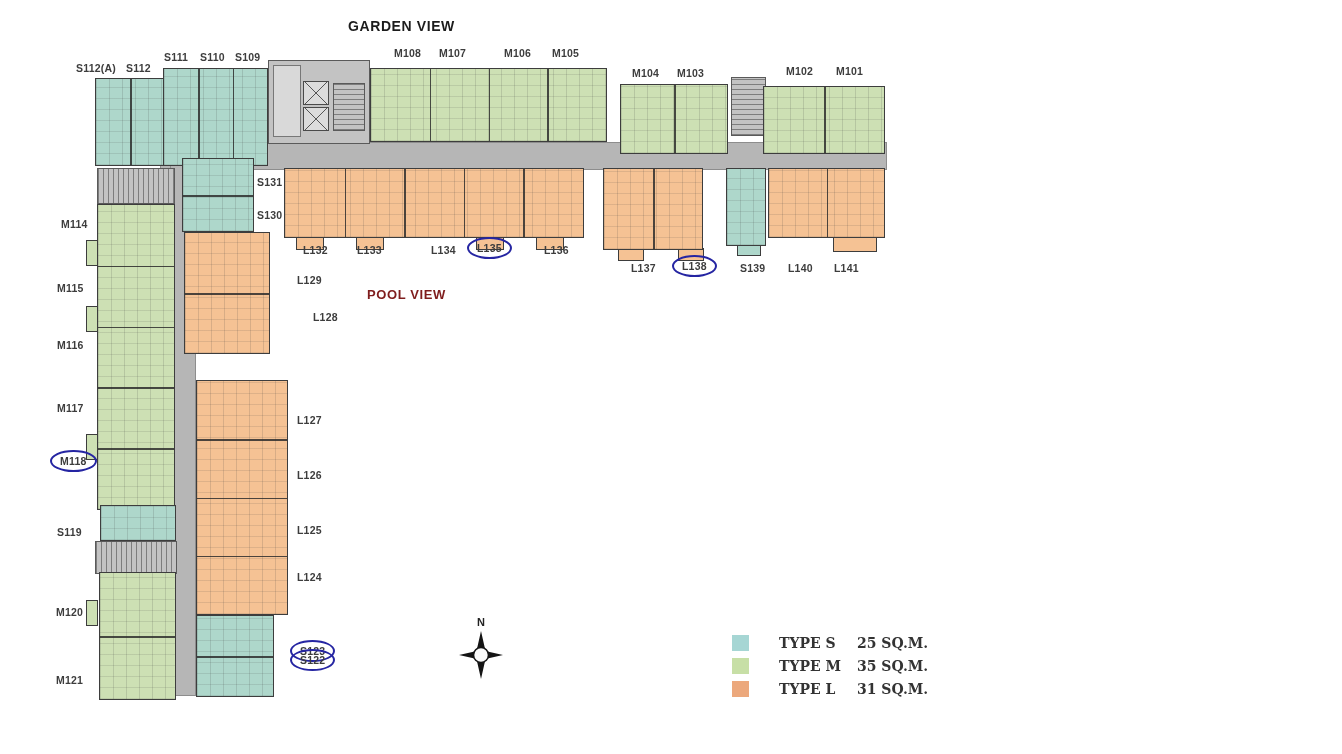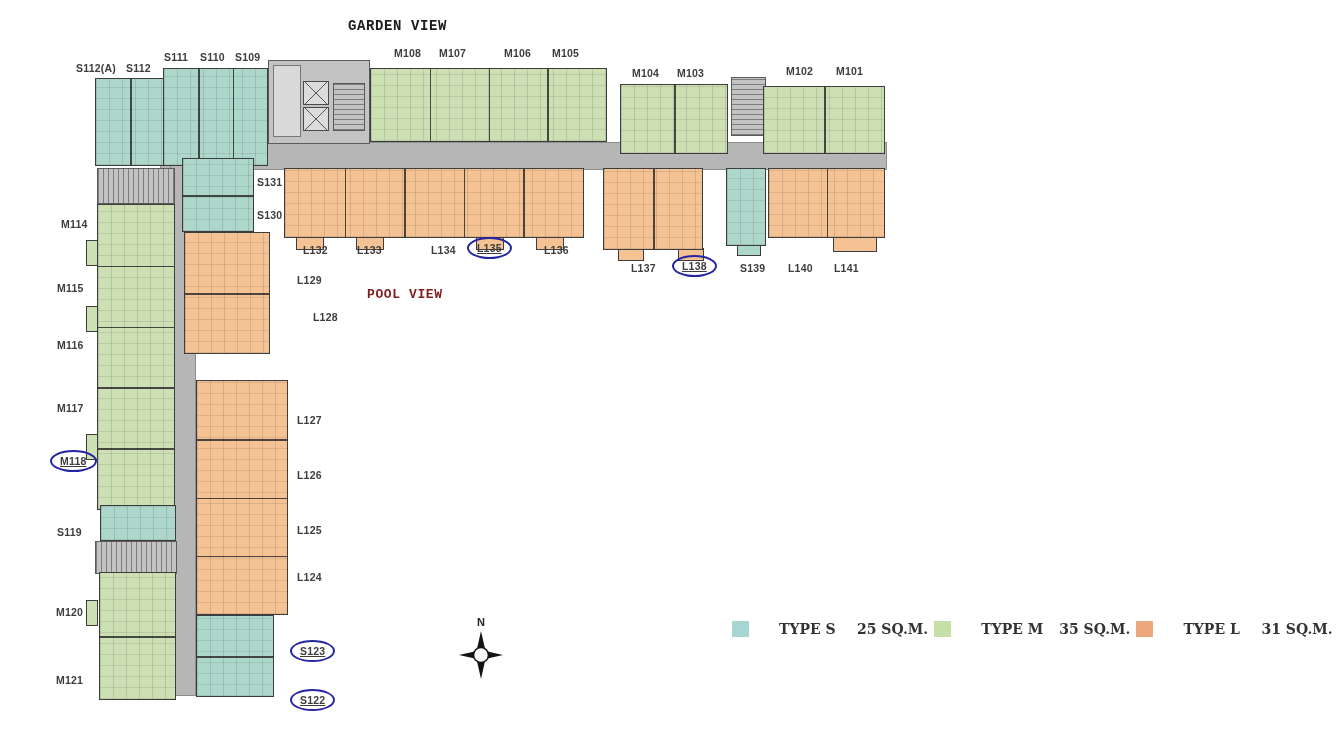--- a/index.html
+++ b/index.html
@@ -22,32 +22,32 @@
       repeating-linear-gradient(0deg,rgba(60,60,60,.13) 0 1px,transparent 1px 11px);}
   .t-s{background-color:#aed7cb;}
   .t-m{background-color:#cde0b4;}
   .t-l{background-color:#f5c294;}
   .ublock .vd{position:absolute;top:0;bottom:0;width:1.6px;background:rgba(45,45,45,.85);}
   .ublock .hd{position:absolute;left:0;right:0;height:1.6px;background:rgba(45,45,45,.85);}
   .pod{position:absolute;border:1.3px solid #3d3d3d;z-index:2;box-sizing:border-box;}
   
   .ulabel{position:absolute;z-index:6;font-size:10.5px;font-weight:700;color:#3d3d3d;
           letter-spacing:.2px;white-space:nowrap;}
-  .circled{border:2.5px solid #2525a2;border-radius:50%;padding:3px 8px;margin:-7px 0 4px -10px;text-decoration:underline;}
-  .view-title{position:absolute;z-index:6;font-family:Liberation Mono, monospace;
+  .circled{border:2.5px solid #2525a2;border-radius:50%;padding:3px 8px;margin:-7px 0 4px -10px;}
+  .view-title{position:absolute;z-index:6;font-family:Liberation Sans, sans-serif;
           font-weight:700;color:#1c1c1c;font-size:14px;letter-spacing:.6px;white-space:nowrap;}
   .pool{color:#7f1d1d;font-size:13px;}
   
   .compass{position:absolute;z-index:6;display:flex;flex-direction:column;align-items:center;}
   .compass .n{font-size:11px;font-weight:700;color:#222;margin-bottom:1px;}
   
   .legend-special{position:absolute;z-index:6;display:flex;align-items:center;gap:12px;}
   .ellipse-icon{display:inline-block;width:34px;height:20px;border:3px solid #2525a2;border-radius:50%;}
   .special-text{font-size:16px;color:#2b2b2b;letter-spacing:.2px;}
-  .legend-types{position:absolute;z-index:6;display:flex;flex-direction:row;gap:6px;}
+  .legend-types{position:absolute;z-index:6;display:flex;flex-direction:column;gap:6px;margin-top:14px;}
   .type-row{display:flex;align-items:center;height:17px;}
   .swatch{width:17px;height:16px;display:inline-block;}
   .tname{font-family:"DejaVu Serif","Liberation Serif",serif;font-weight:700;font-size:14px;
          color:#333;width:78px;margin-left:30px;}
   .tarea{font-family:"DejaVu Serif","Liberation Serif",serif;font-weight:700;font-size:14px;color:#333;}
 </style>
 </head>
 <body>
 
 <div id="stage">
@@ -175,21 +175,21 @@
   <span class="ulabel" style="left:56px;top:606px">M120</span>
   <span class="ulabel" style="left:56px;top:674px">M121</span>
 
   <span class="ulabel" style="left:297px;top:274px">L129</span>
   <span class="ulabel" style="left:313px;top:311px">L128</span>
   <span class="ulabel" style="left:297px;top:414px">L127</span>
   <span class="ulabel" style="left:297px;top:469px">L126</span>
   <span class="ulabel" style="left:297px;top:524px">L125</span>
   <span class="ulabel" style="left:297px;top:571px">L124</span>
   <span class="ulabel circled" style="left:300px;top:647px">S123</span>
-  <span class="ulabel circled" style="left:300px;top:696px">S122</span>
+  <span class="ulabel circled" style="left:300px;top:656px">S122</span>
 
   <div class="compass" style="left:456px;top:616px;width:50px">
     <span class="n">N</span>
     <svg width="48" height="52" viewBox="0 0 48 52">
       <polygon points="24,2 28.5,22 24,18.5 19.5,22" fill="#141414"></polygon>
       <polygon points="24,50 28.5,30 24,33.5 19.5,30" fill="#141414"></polygon>
       <polygon points="2,26 22,21.5 18.5,26 22,30.5" fill="#141414"></polygon>
       <polygon points="46,26 26,21.5 29.5,26 26,30.5" fill="#141414"></polygon>
       <circle cx="24" cy="26" r="7.5" fill="#fafafa" stroke="#141414" stroke-width="1.6"></circle>
     </svg>

